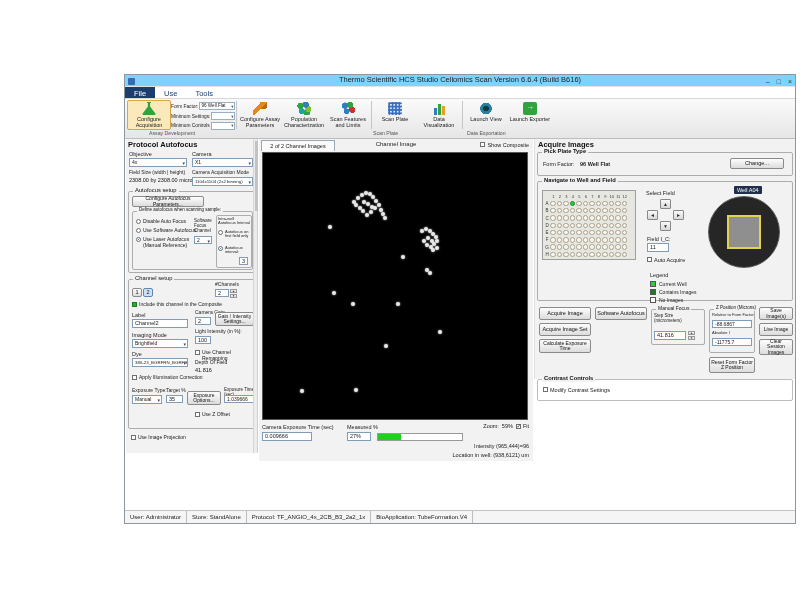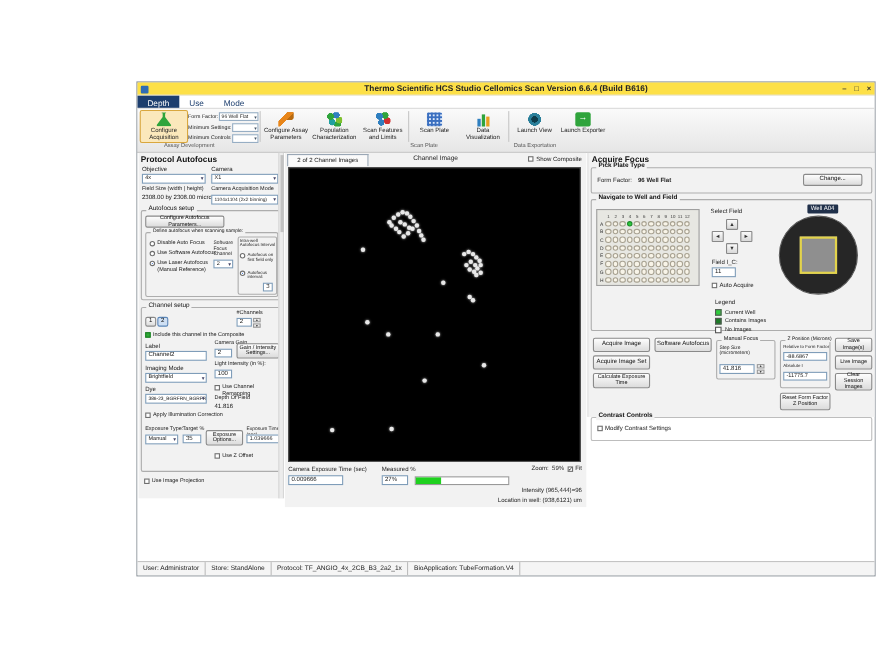--- a/index.html
+++ b/index.html
@@ -3,22 +3,22 @@
 <meta charset="utf-8">
 <style>
   * { margin:0; padding:0; box-sizing:border-box; }
   html,body { width:800px; height:600px; background:#ffffff; overflow:hidden;
     font-family:"Liberation Sans", sans-serif; color:#1a1a1a; }
 
   .window { position:absolute; left:124px; top:74px; width:672px; height:450px;
     background:#f2f2f2; border:1px solid #8f979e; }
 
   
-  .titlebar { position:absolute; left:0; top:0; right:0; height:12px; background:#fde047;
-    border-bottom:1px solid #e3e3e3; display:flex; align-items:center; justify-content:center;font-weight:bold; }
+  .titlebar { position:absolute; left:0; top:0; right:0; height:12px; background:#7dd3fc;
+    border-bottom:1px solid #e3e3e3; display:flex; align-items:flex-start; justify-content:center; }
   .titlebar .ttl { font-size:7.5px; color:#222; white-space:nowrap; }
   .appicon { position:absolute; left:3px; top:2.5px; width:7px; height:7px; background:#2f6db5; border-radius:1px; }
   .winctl { position:absolute; right:3px; top:0; height:12px; display:flex; gap:7px; align-items:center; }
   .winctl span { font-size:7px; color:#333; line-height:1; }
 
   
   .tabsrow { position:absolute; left:0; top:12px; right:0; height:12px; background:#ffffff;
     border-bottom:1px solid #d8d8d8; display:flex; }
   .mtab { font-size:7.5px; padding:1.5px 9px 0 9px; color:#1c3e6e; }
   .mtab.active { background:#1c3e6e; color:#fff; }
@@ -158,23 +158,23 @@
     <span class="appicon"></span>
     <span class="ttl">Thermo Scientific HCS Studio Cellomics Scan Version 6.6.4 (Build B616)</span>
     <span class="winctl">
       <span>–</span>
       <span>□</span>
       <span>×</span>
     </span>
   </div>
 
   <div class="tabsrow">
-    <span class="mtab active">Depth</span>
+    <span class="mtab active">File</span>
     <span class="mtab">Use</span>
-    <span class="mtab">Mode</span>
+    <span class="mtab">Tools</span>
   </div>
 
   <div class="ribbon">
     <div class="ritems">
       <div class="rbtn sel">
         <div class="ic ic-flask"></div>
         <span>Configure Acquisition</span>
       </div>
       <div class="rstack">
         <div class="rrow">
@@ -406,21 +406,21 @@
             <span class="box"></span>
             <span>Fit</span>
           </span>
       </div>
 
       <span class="lbl" style="right:4px;left:auto;top:304px">Intensity (965,444)=96</span>
       <span class="lbl" style="right:4px;left:auto;top:313px">Location in well: (938,6121) um</span>
     </div>
 
     <div class="panel panel-right">
-      <span class="ph" style="left:3px;top:1px">Acquire Focus</span>
+      <span class="ph" style="left:3px;top:1px">Acquire Images</span>
 
       <div class="grp" style="left:2px;top:13px;width:256px;height:24px">
         <span class="glg b">Pick Plate Type</span>
         <span class="lbl" style="left:5px;top:8px">Form Factor:</span>
         <span class="lbl" style="left:42px;top:8px;font-weight:bold">96 Well Flat</span>
         <div class="btn" style="left:192px;top:5px;width:54px;height:11px">Change...</div>
       </div>
 
       <div class="grp" style="left:2px;top:42px;width:256px;height:120px">
         <span class="glg b">Navigate to Well and Field</span>

